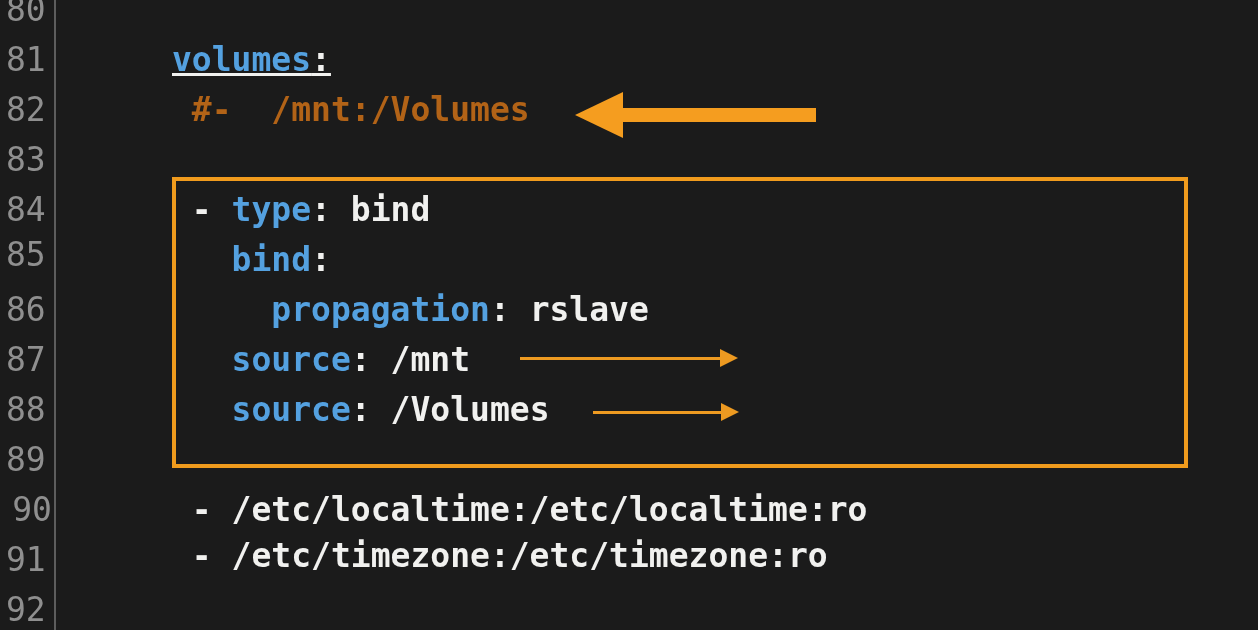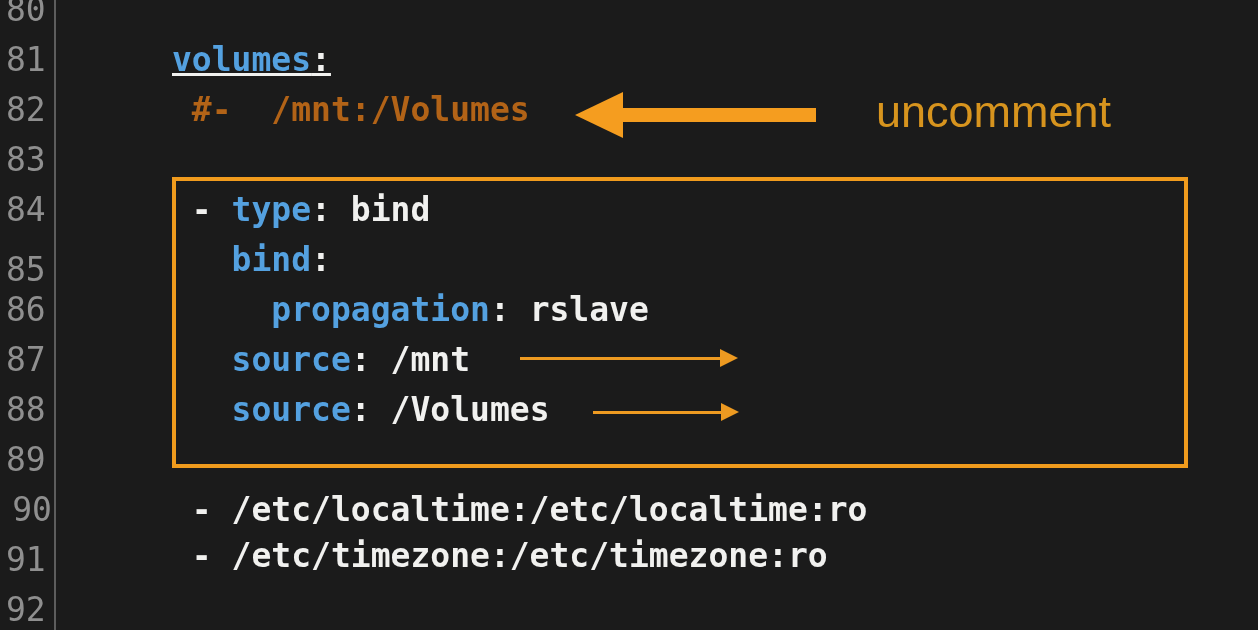--- a/index.html
+++ b/index.html
@@ -57,21 +57,21 @@
 </head>
 <body>
 
 <div id="screen">
   <div id="gutter">
       <div class="gnum" style="top: -15px;">80</div>
       <div class="gnum" style="top: 35px;">81</div>
       <div class="gnum" style="top: 85px;">82</div>
       <div class="gnum" style="top: 135px;">83</div>
       <div class="gnum" style="top: 185px;">84</div>
-      <div class="gnum" style="top: 245px;">85</div>
+      <div class="gnum" style="top: 230px;">85</div>
       <div class="gnum" style="top: 285px;">86</div>
       <div class="gnum" style="top: 335px;">87</div>
       <div class="gnum" style="top: 385px;">88</div>
       <div class="gnum" style="top: 435px;">89</div>
       <div class="gnum" style="top: 485px; text-align: right;">90</div>
       <div class="gnum" style="top: 535px;">91</div>
       <div class="gnum" style="top: 585px;">92</div>
     </div>
   <div id="gutter-border"></div>
   <div id="code">
@@ -87,20 +87,19 @@
       <div class="cline" style="top: 435px;"></div>
       <div class="cline" style="top: 485px;"><span class="text"> - /etc/localtime:/etc/localtime:ro</span></div>
       <div class="cline" style="top: 531px;"><span class="text"> - /etc/timezone:/etc/timezone:ro</span></div>
       <div class="cline" style="top: 585px;"></div>
     </div>
 
   <div id="anno-box"></div>
 
   <div id="big-arrow-head"></div>
   <div id="big-arrow-shaft"></div>
-  <div id="uncomment-label" class="anno-label">uncomment</div>
 
   <div id="arrow-source-shaft" class="thin-shaft"></div>
   <div id="arrow-source-head" class="thin-head"></div>
 
   <div id="arrow-target-shaft" class="thin-shaft"></div>
   <div id="arrow-target-head" class="thin-head"></div>
 </div>
 
 </body></html>

